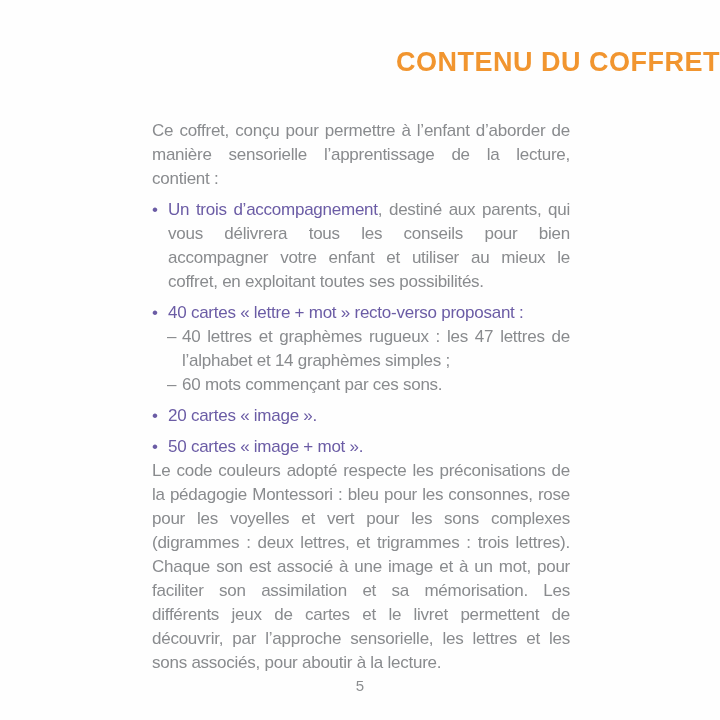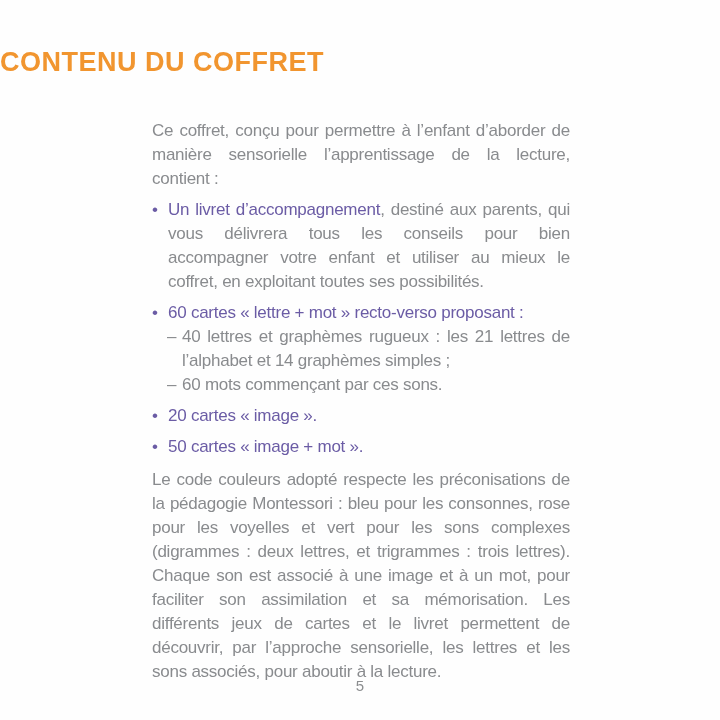--- a/index.html
+++ b/index.html
@@ -10,21 +10,21 @@
     height: 720px;
     background: #fefefe;
     overflow: hidden;
     font-family: "Liberation Sans", "DejaVu Sans", sans-serif;
   }
   .title {
     position: absolute;
     top: 47px;
     left: 0;
     width: 720px;
-    text-align: left;
+    text-align: right;
     font-size: 27px;
     font-weight: 700;
     letter-spacing: 0.5px;
     color: #F1952F;
   }
   .content {
     position: absolute;
     left: 152px;
     top: 119px;
     width: 418px;
@@ -51,21 +51,21 @@
     letter-spacing: -0.25px;
   }
   .marker.dash { flex: 0 0 15px; width: 15px; color: #898B8E; }
   .btext { flex: 1; }
   .sub-item {
     display: flex;
     align-items: flex-start;
     margin-left: 15px;
     margin-top: 0;
   }
-  .closing { margin-top: 9px; }
+  .closing { }
   .page-number {
     position: absolute;
     top: 676px;
     left: 0;
     width: 720px;
     text-align: center;
     font-size: 15px;
     line-height: 20px;
     color: #8C8E90;
   }
@@ -78,31 +78,31 @@
   <h1 class="title">CONTENU DU COFFRET</h1>
 
   <div class="content">
 
     <p class="para intro">Ce coffret, conçu pour permettre à l’enfant d’aborder de manière sensorielle l’apprentissage de la lecture, contient :</p>
 
     <div class="bullet-list">
 
       <div class="bullet-item">
         <span class="marker accent">•</span>
-        <p class="btext"><span class="accent">Un livret d’accompagnement</span><span>, destiné aux parents, qui vous délivrera tous les conseils pour bien accompagner votre enfant et utiliser au mieux le coffret, en exploitant toutes ses possibilités.</span></p>
+        <p class="btext"><span class="accent">Un trois d’accompagnement</span><span>, destiné aux parents, qui vous délivrera tous les conseils pour bien accompagner votre enfant et utiliser au mieux le coffret, en exploitant toutes ses possibilités.</span></p>
       </div>
 
       <div class="bullet-item">
         <span class="marker accent">•</span>
-        <p class="btext"><span class="accent">60 cartes « lettre + mot » recto-verso proposant :</span></p>
+        <p class="btext"><span class="accent">40 cartes « lettre + mot » recto-verso proposant :</span></p>
       </div>
 
       <div class="sub-item">
         <span class="marker dash">–</span>
-        <p class="btext">40 lettres et graphèmes rugueux : les 21 lettres de l’alphabet et 14 graphèmes simples ;</p>
+        <p class="btext">40 lettres et graphèmes rugueux : les 47 lettres de l’alphabet et 14 graphèmes simples ;</p>
       </div>
 
       <div class="sub-item">
         <span class="marker dash">–</span>
         <p class="btext">60 mots commençant par ces sons.</p>
       </div>
 
       <div class="bullet-item">
         <span class="marker accent">•</span>
         <p class="btext"><span class="accent">20 cartes « image ».</span></p>

